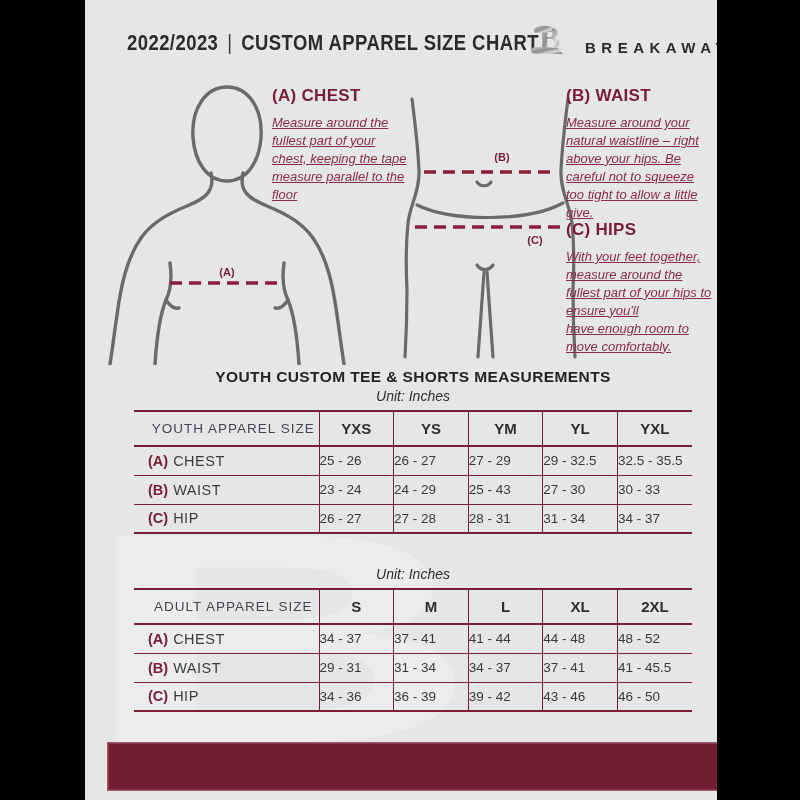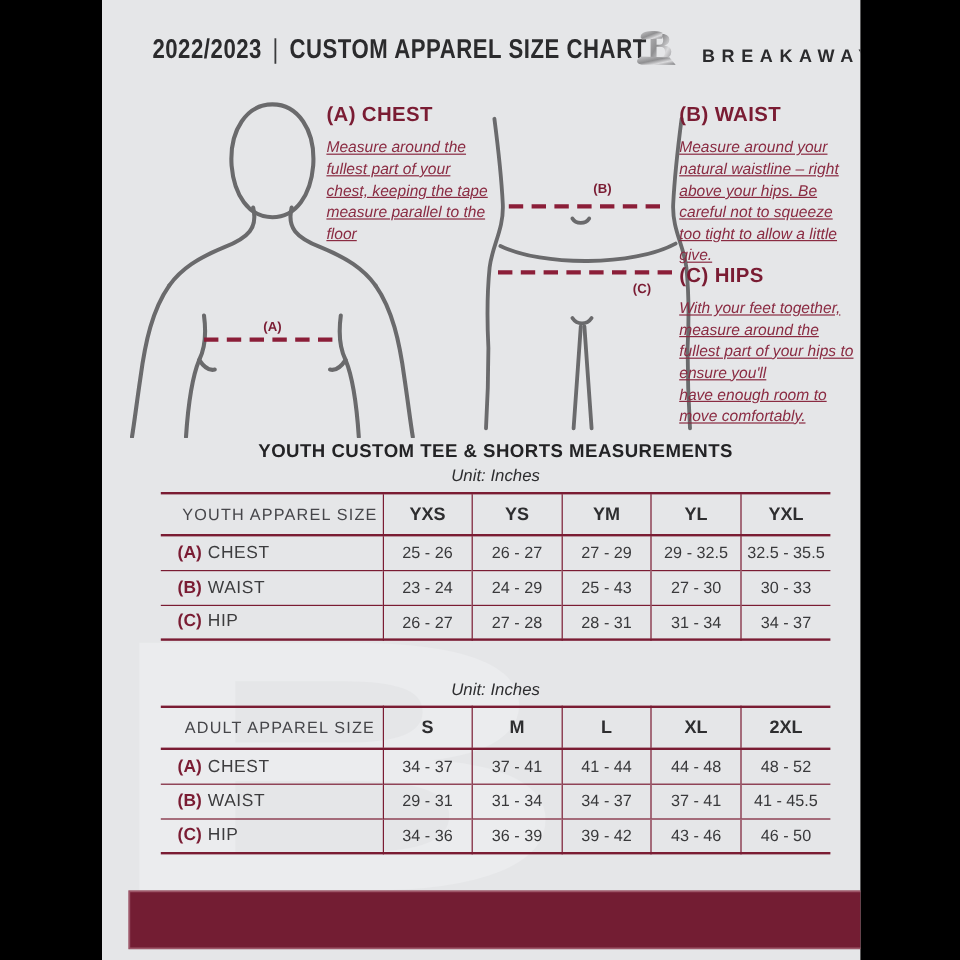--- a/index.html
+++ b/index.html
@@ -59,21 +59,21 @@
   .size-table col.lbl{width:185px;}
   .size-table{border-top:2px solid var(--maroon,#7A1C33);
     border-bottom:2px solid var(--maroon,#7A1C33);}
   .size-table thead tr{border-bottom:2px solid var(--maroon,#7A1C33);}
   .size-table tbody tr + tr{border-top:1.5px solid var(--maroon,#7A1C33);}
   .size-table th + th,.size-table td + td{border-left:1.5px solid var(--maroon,#7A1C33);}
   .size-table th{height:35px;font-size:15px;font-weight:bold;color:#2E2E30;
     text-align:center;vertical-align:middle;}
   .size-table th.lblcell{font-weight:normal;font-size:13.5px;color:#46464A;
     letter-spacing:1px;text-align:center;padding-left:14px;}
-  .size-table td{height:29px;font-size:13.5px;color:#39393B;text-align:center;
+  .size-table td{height:29px;font-size:13.5px;color:#39393B;text-align:left;
     vertical-align:middle;}
   .size-table td.rowlbl{text-align:left;padding-left:14px;font-size:14.5px;}
   .size-table td.rowlbl .pfx{font-weight:bold;color:var(--maroon,#7A1C33);margin-right:5px;}
   .size-table td.rowlbl .nm{color:#3C3C3E;letter-spacing:.5px;}
 
   
   .footer-bar{position:absolute;left:10px;top:742px;width:612px;height:49px;
     background:var(--footer-bg,#731D33);
     box-shadow:inset 0 0 0 1.5px rgba(255,220,228,.30);}
 </style>

